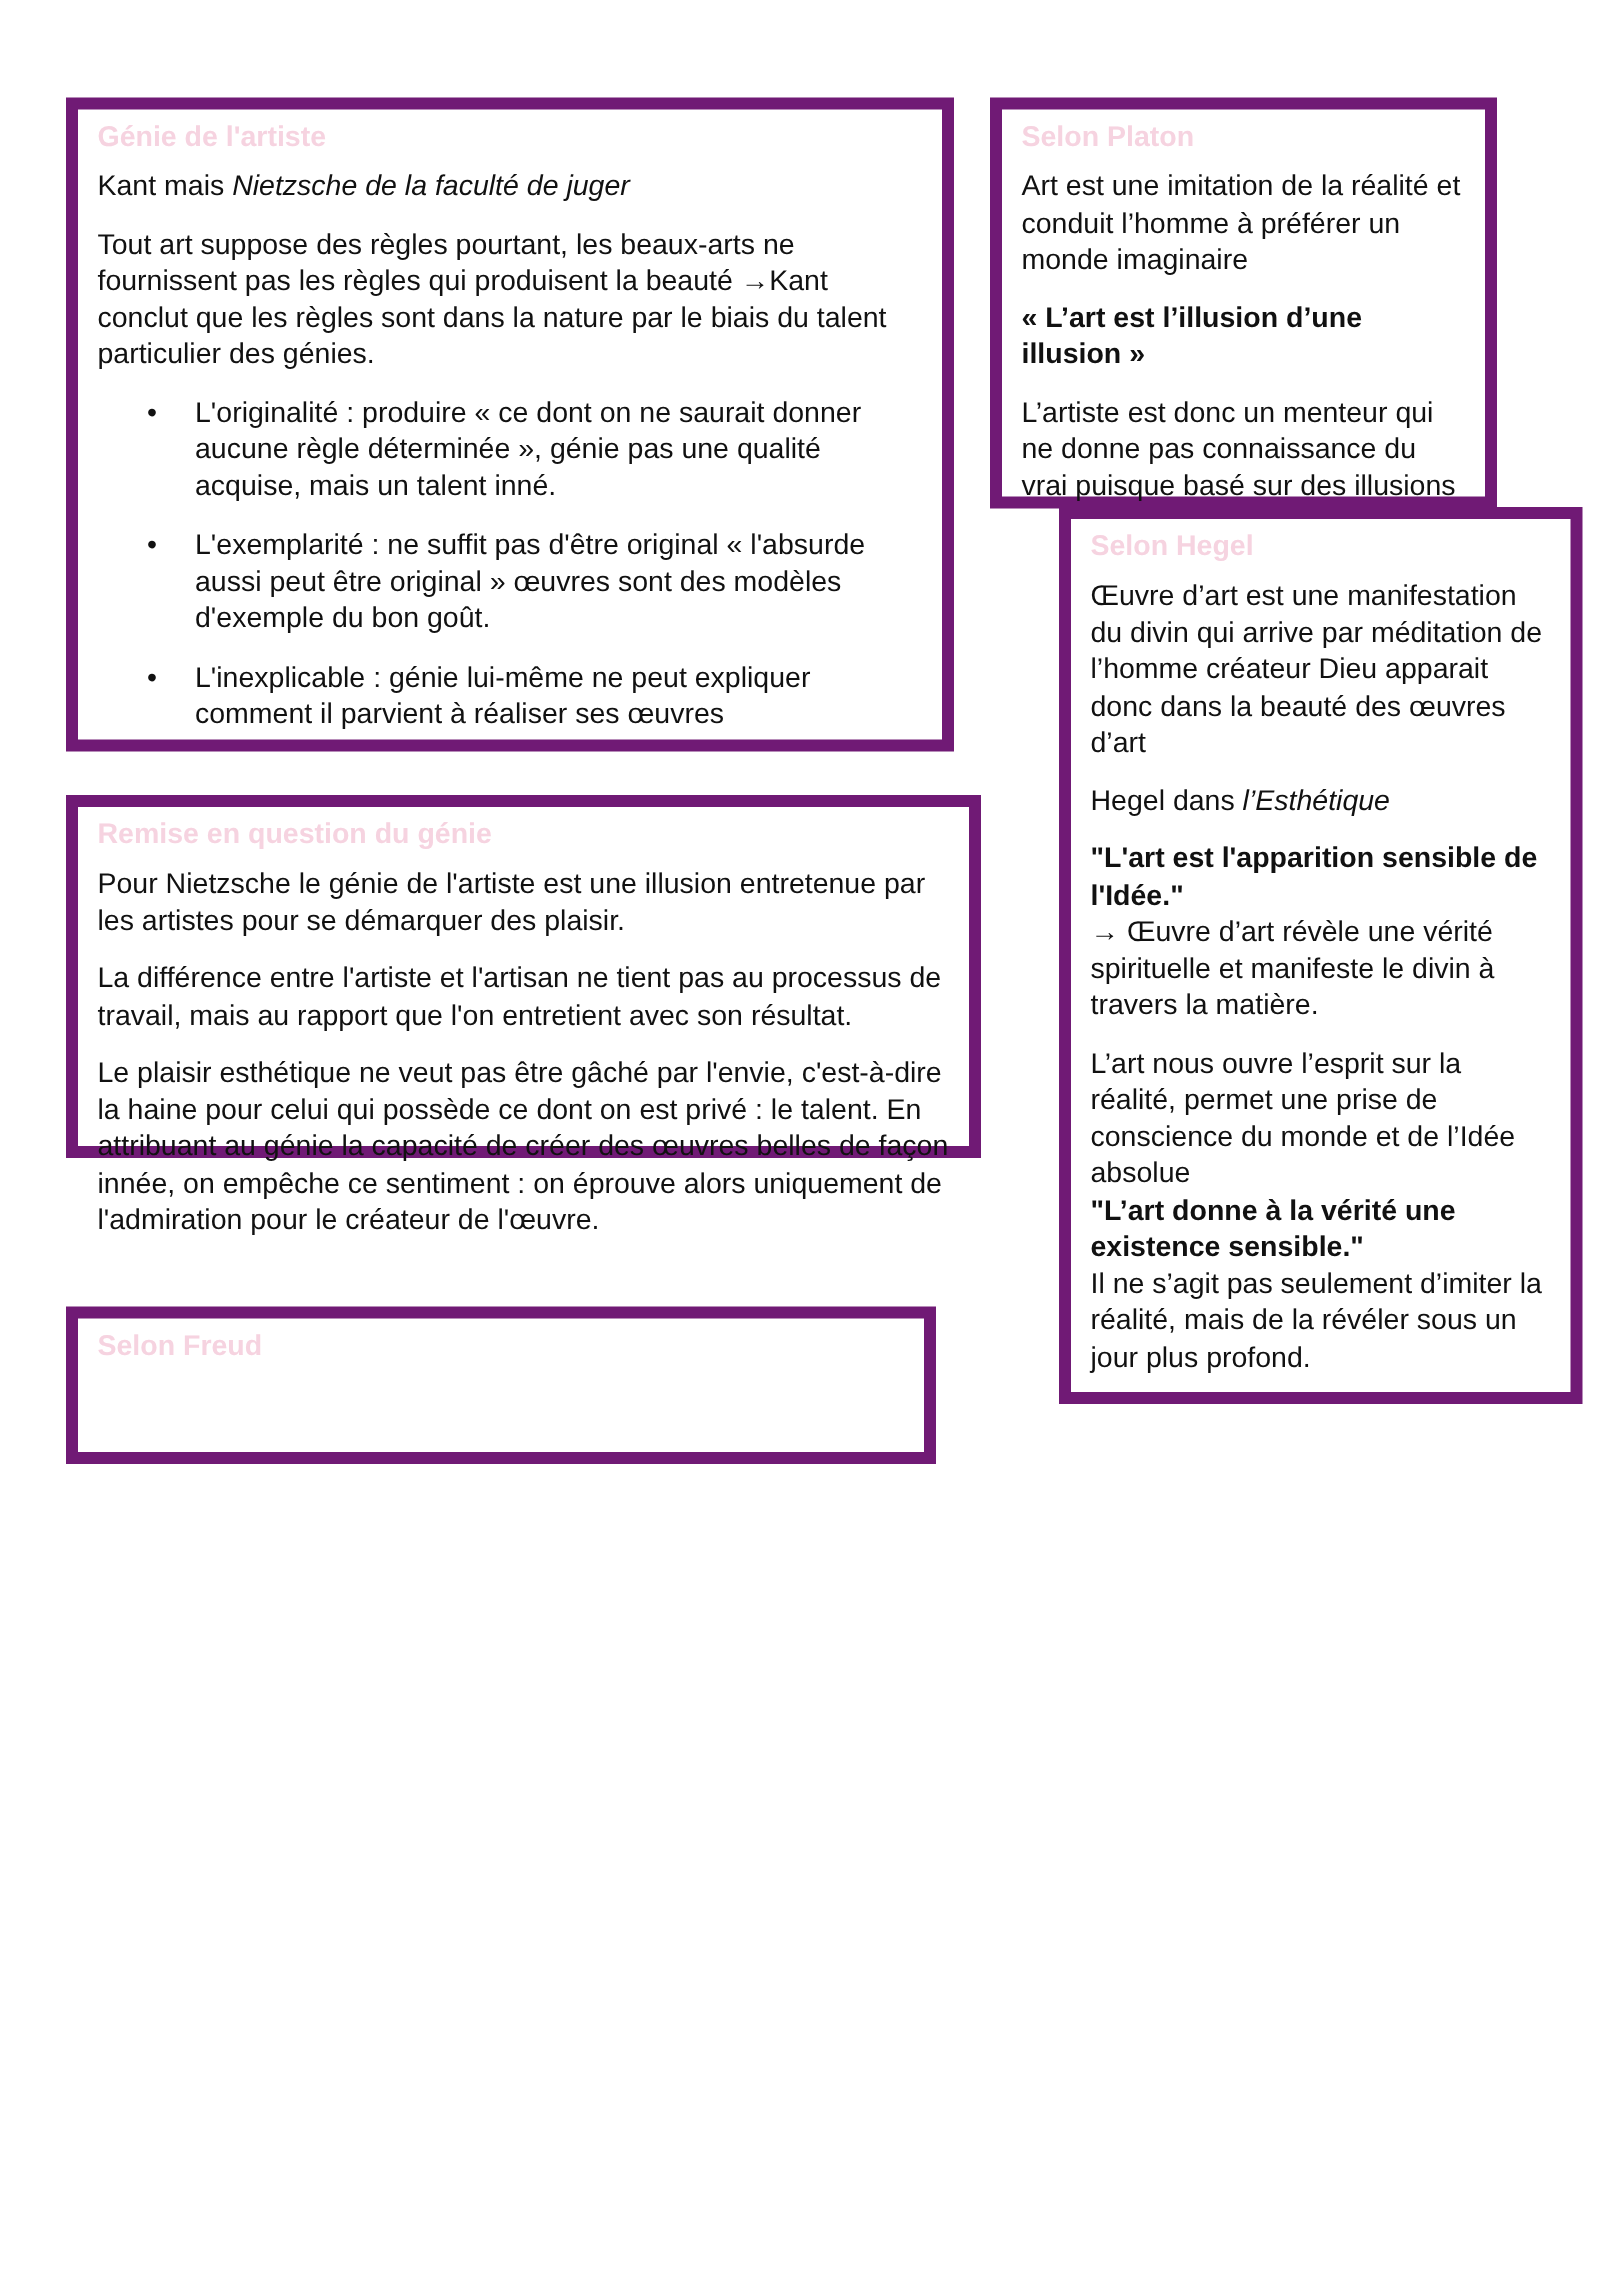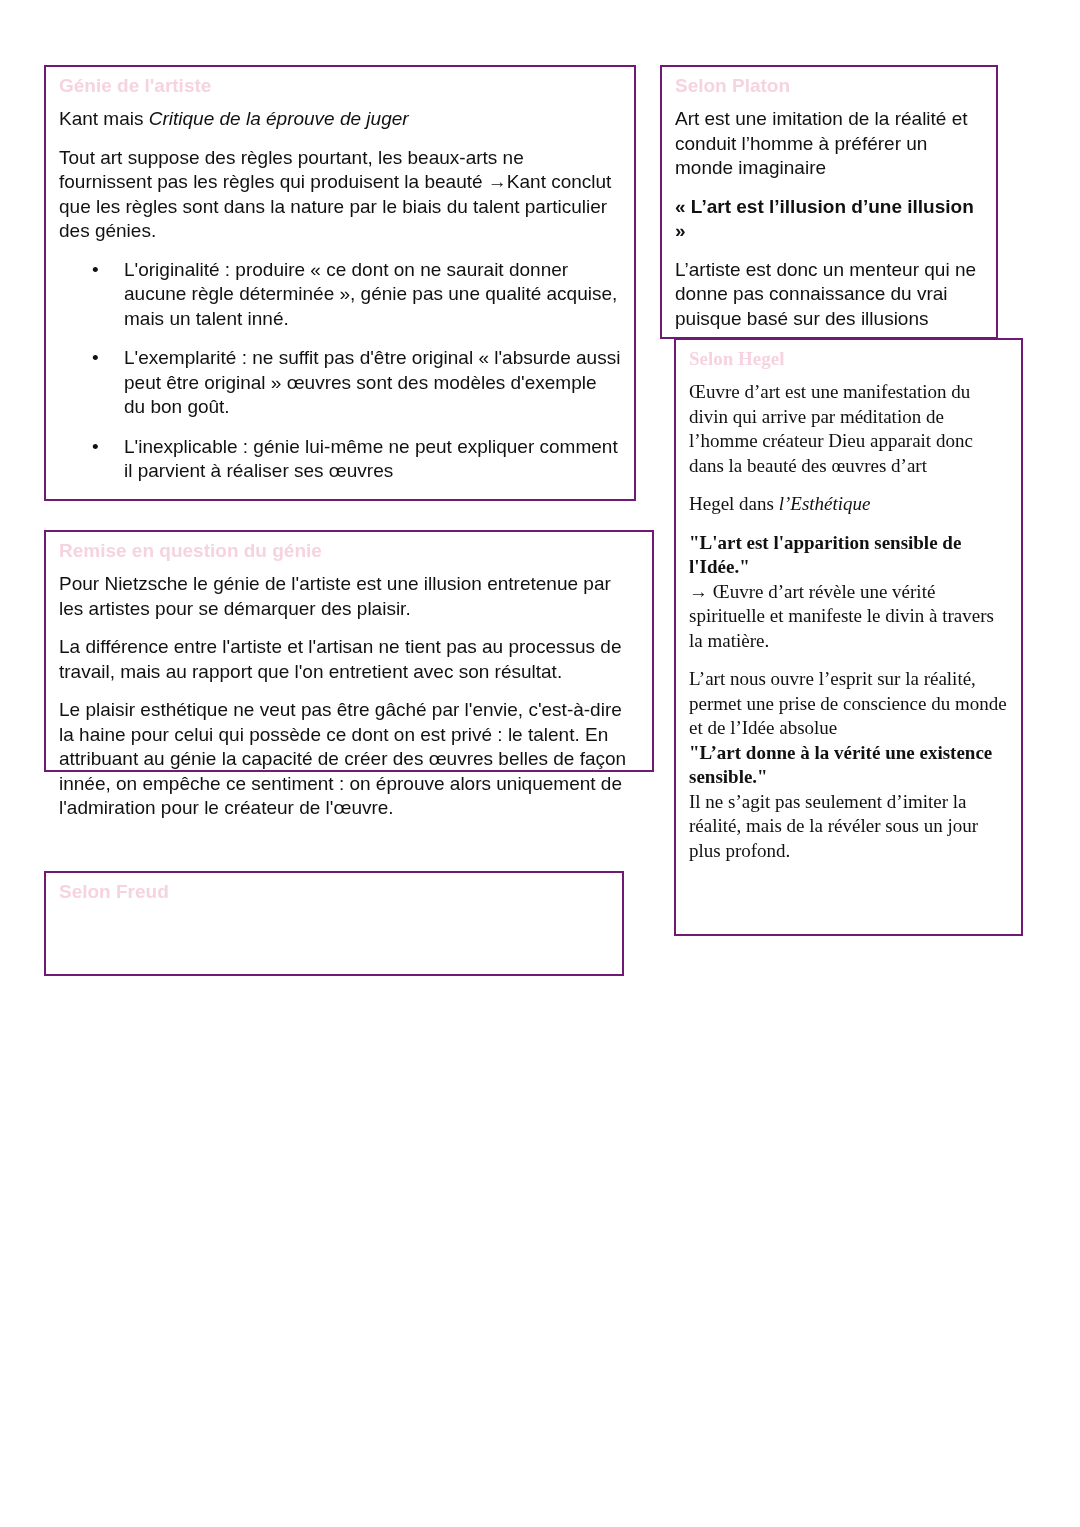--- a/index.html
+++ b/index.html
@@ -2,48 +2,48 @@
 <html><head>
 <meta charset="utf-8">
 <style>
   html, body { margin: 0; padding: 0; background: #ffffff; }
   body {
     width: 1080px; height: 1527px; position: relative; overflow: hidden;
     font-family: "Liberation Sans", sans-serif; color: #111111;
   }
   .box {
     position: absolute; box-sizing: border-box;
-    border: 2px solid #701a75; background: #ffffff;
+    border: 8px solid #701a75; background: #ffffff;
     padding: 8px 13px 10px 13px;
   }
   .box h2 {
     margin: 0 0 10px 0; font-size: 19px; font-weight: bold;
     color: #f6d3e0; line-height: 22px;
   }
   .box p { margin: 0 0 14px 0; font-size: 19px; line-height: 24.5px; }
   .box p.tight { margin-bottom: 0; }
   .box ul { margin: 0; padding: 0 0 0 65px; list-style: none; }
   .box li { position: relative; font-size: 19px; line-height: 24.5px; margin-bottom: 15px; }
   .box li:last-child { margin-bottom: 0; }
   .box li .bullet { position: absolute; left: -32px; top: 0; font-size: 19px; }
   .b { font-weight: bold; }
   .i { font-style: italic; }
 
   #box-genie  { left: 44px; top: 65px; width: 592px; height: 436px; }
   #box-remise { left: 44px; top: 530px; width: 610px; height: 242px; }
   #box-freud  { left: 44px; top: 871px; width: 580px; height: 105px; }
   #box-platon { left: 660px; top: 65px; width: 338px; height: 274px; }
-  #box-hegel  { left: 674px; top: 338px; width: 349px; height: 598px; font-family: Liberation Serif, serif; }
+  #box-hegel  { left: 706px; top: 338px; width: 349px; height: 598px; }
 </style>
 </head>
 <body>
 
 <div class="box" id="box-genie">
   <h2>Génie de l'artiste</h2>
-  <p><span>Kant mais </span><span class="i">Critique de la éprouve de juger</span></p>
+  <p><span>Kant mais </span><span class="i">Nietzsche de la faculté de juger</span></p>
   <p>Tout art suppose des règles pourtant, les beaux-arts ne fournissent pas les règles qui produisent la beauté →Kant conclut que les règles sont dans la nature par le biais du talent particulier des génies.</p>
   <ul>
     <li><span class="bullet">•</span><span>L'originalité : produire « ce dont on ne saurait donner aucune règle déterminée », génie pas une qualité acquise, mais un talent inné.</span></li>
     <li><span class="bullet">•</span><span>L'exemplarité : ne suffit pas d'être original « l'absurde aussi peut être original » œuvres sont des modèles d'exemple du bon goût.</span></li>
     <li><span class="bullet">•</span><span>L'inexplicable : génie lui-même ne peut expliquer comment il parvient à réaliser ses œuvres</span></li>
   </ul>
 </div>
 
 <div class="box" id="box-remise">
   <h2>Remise en question du génie</h2>

